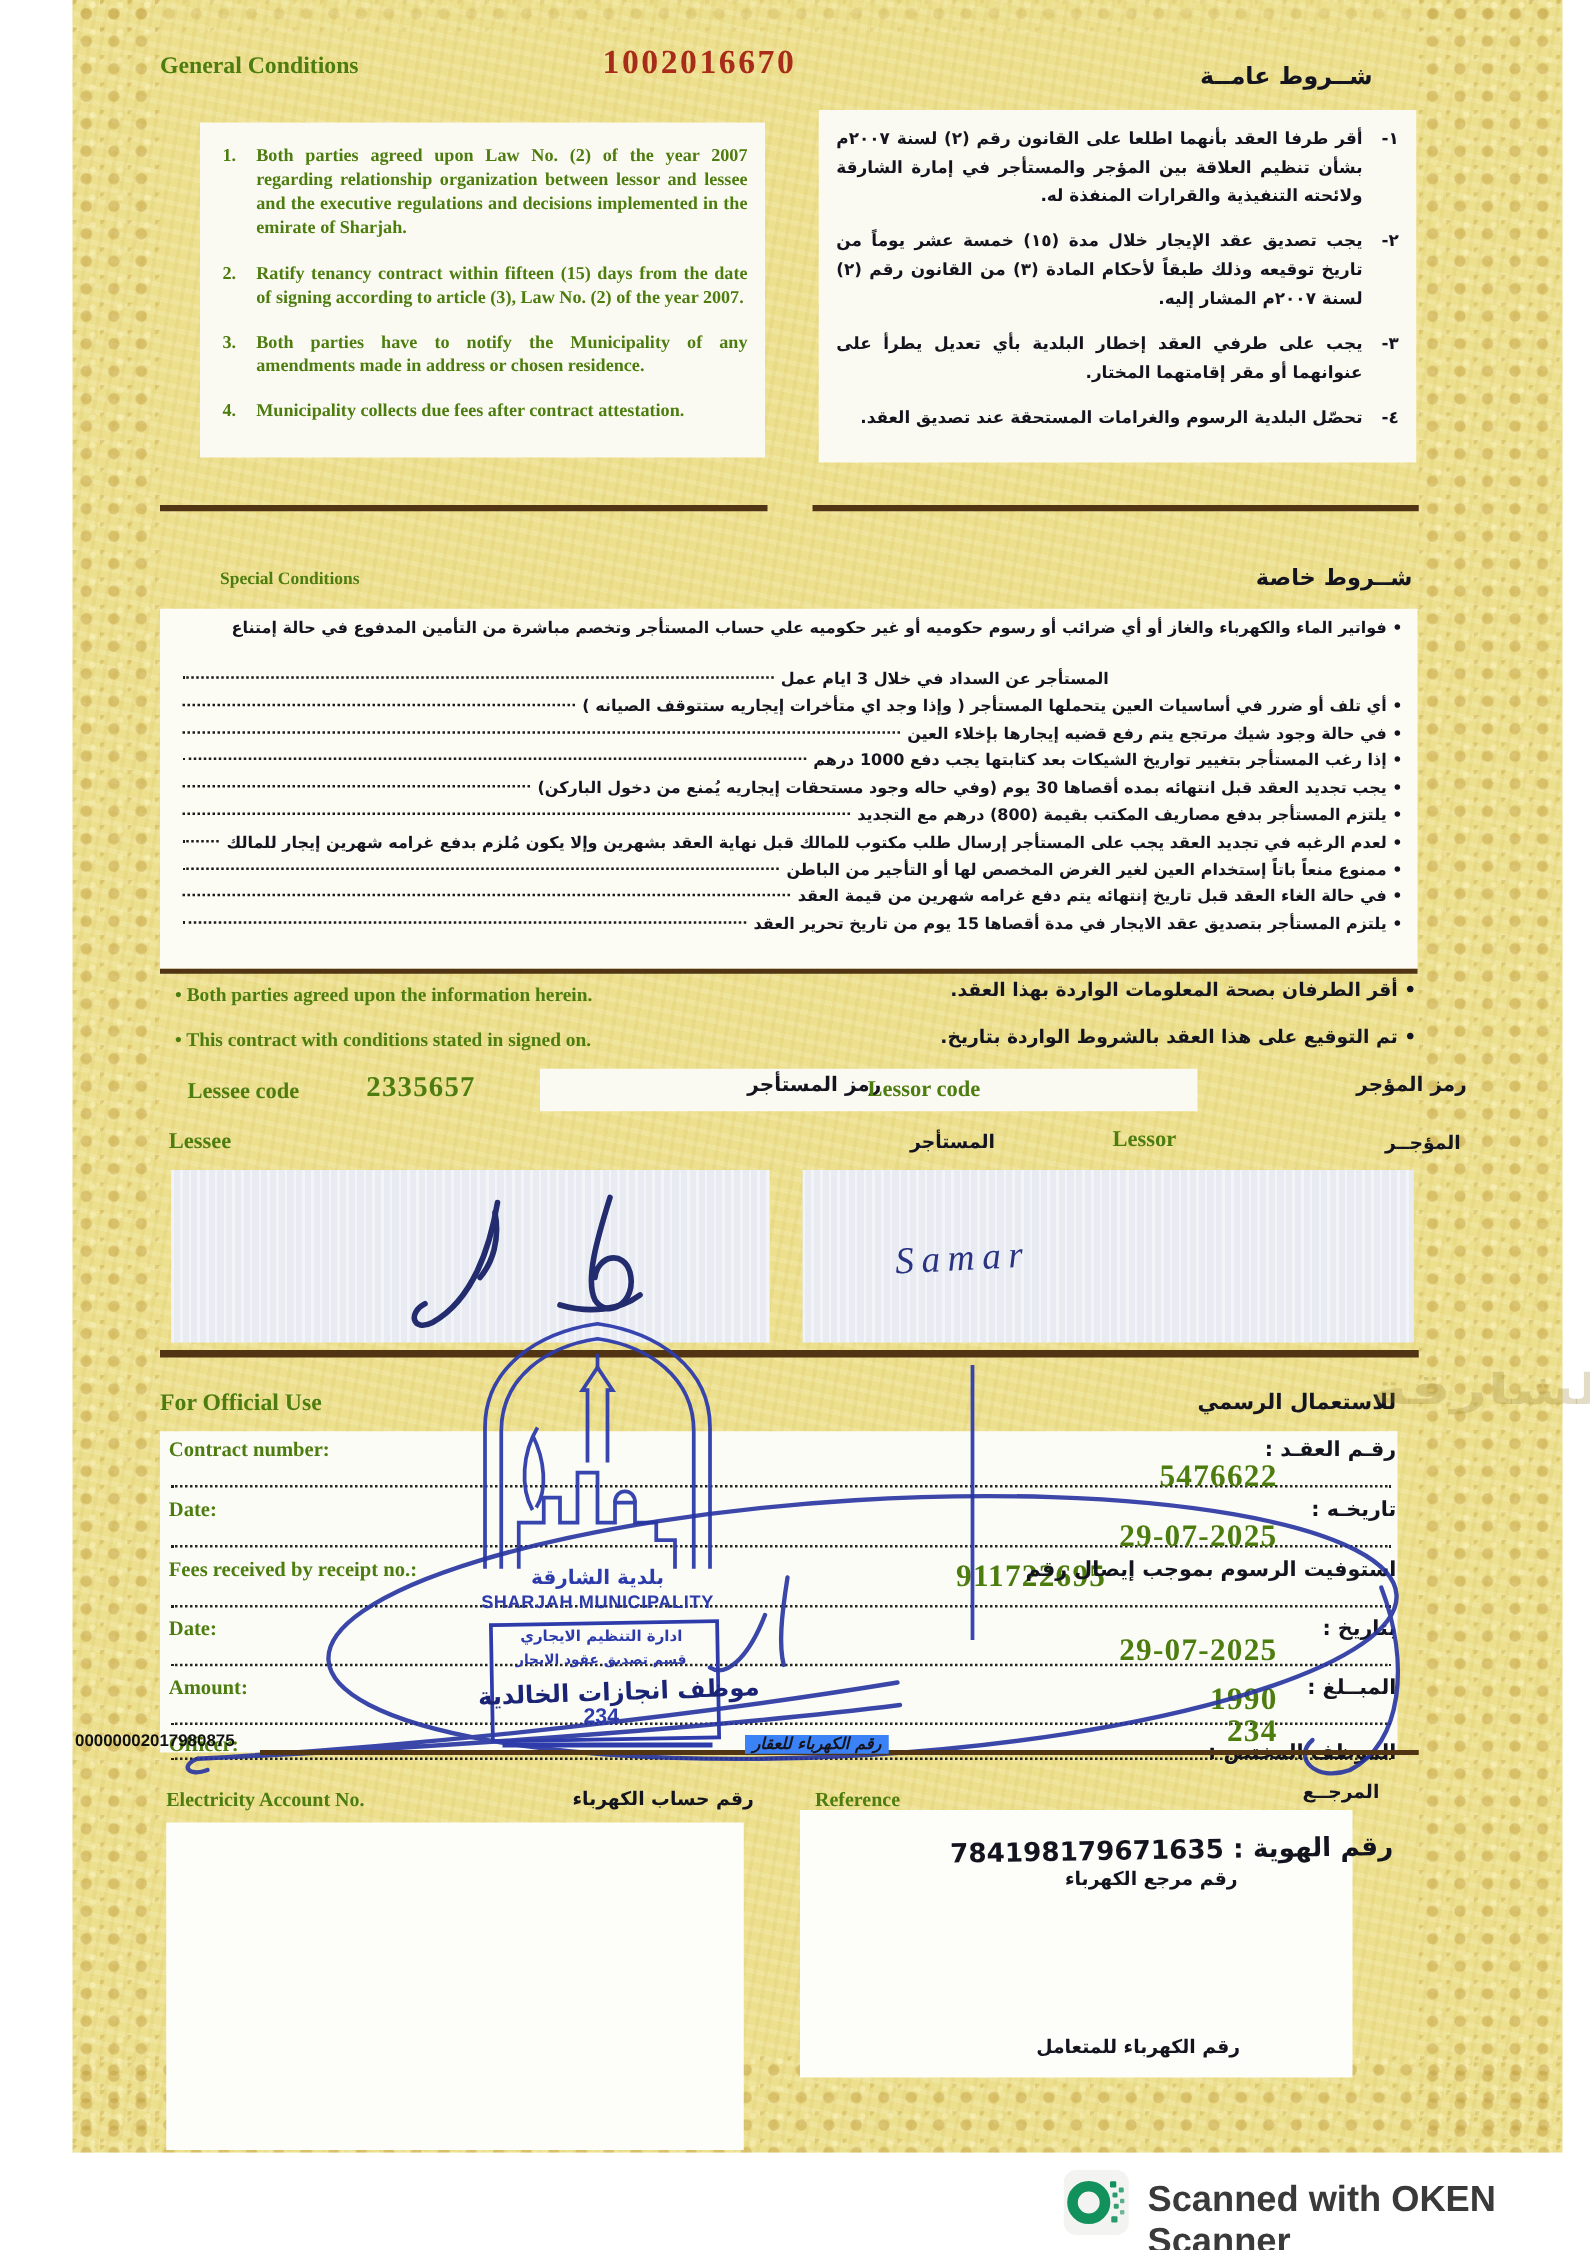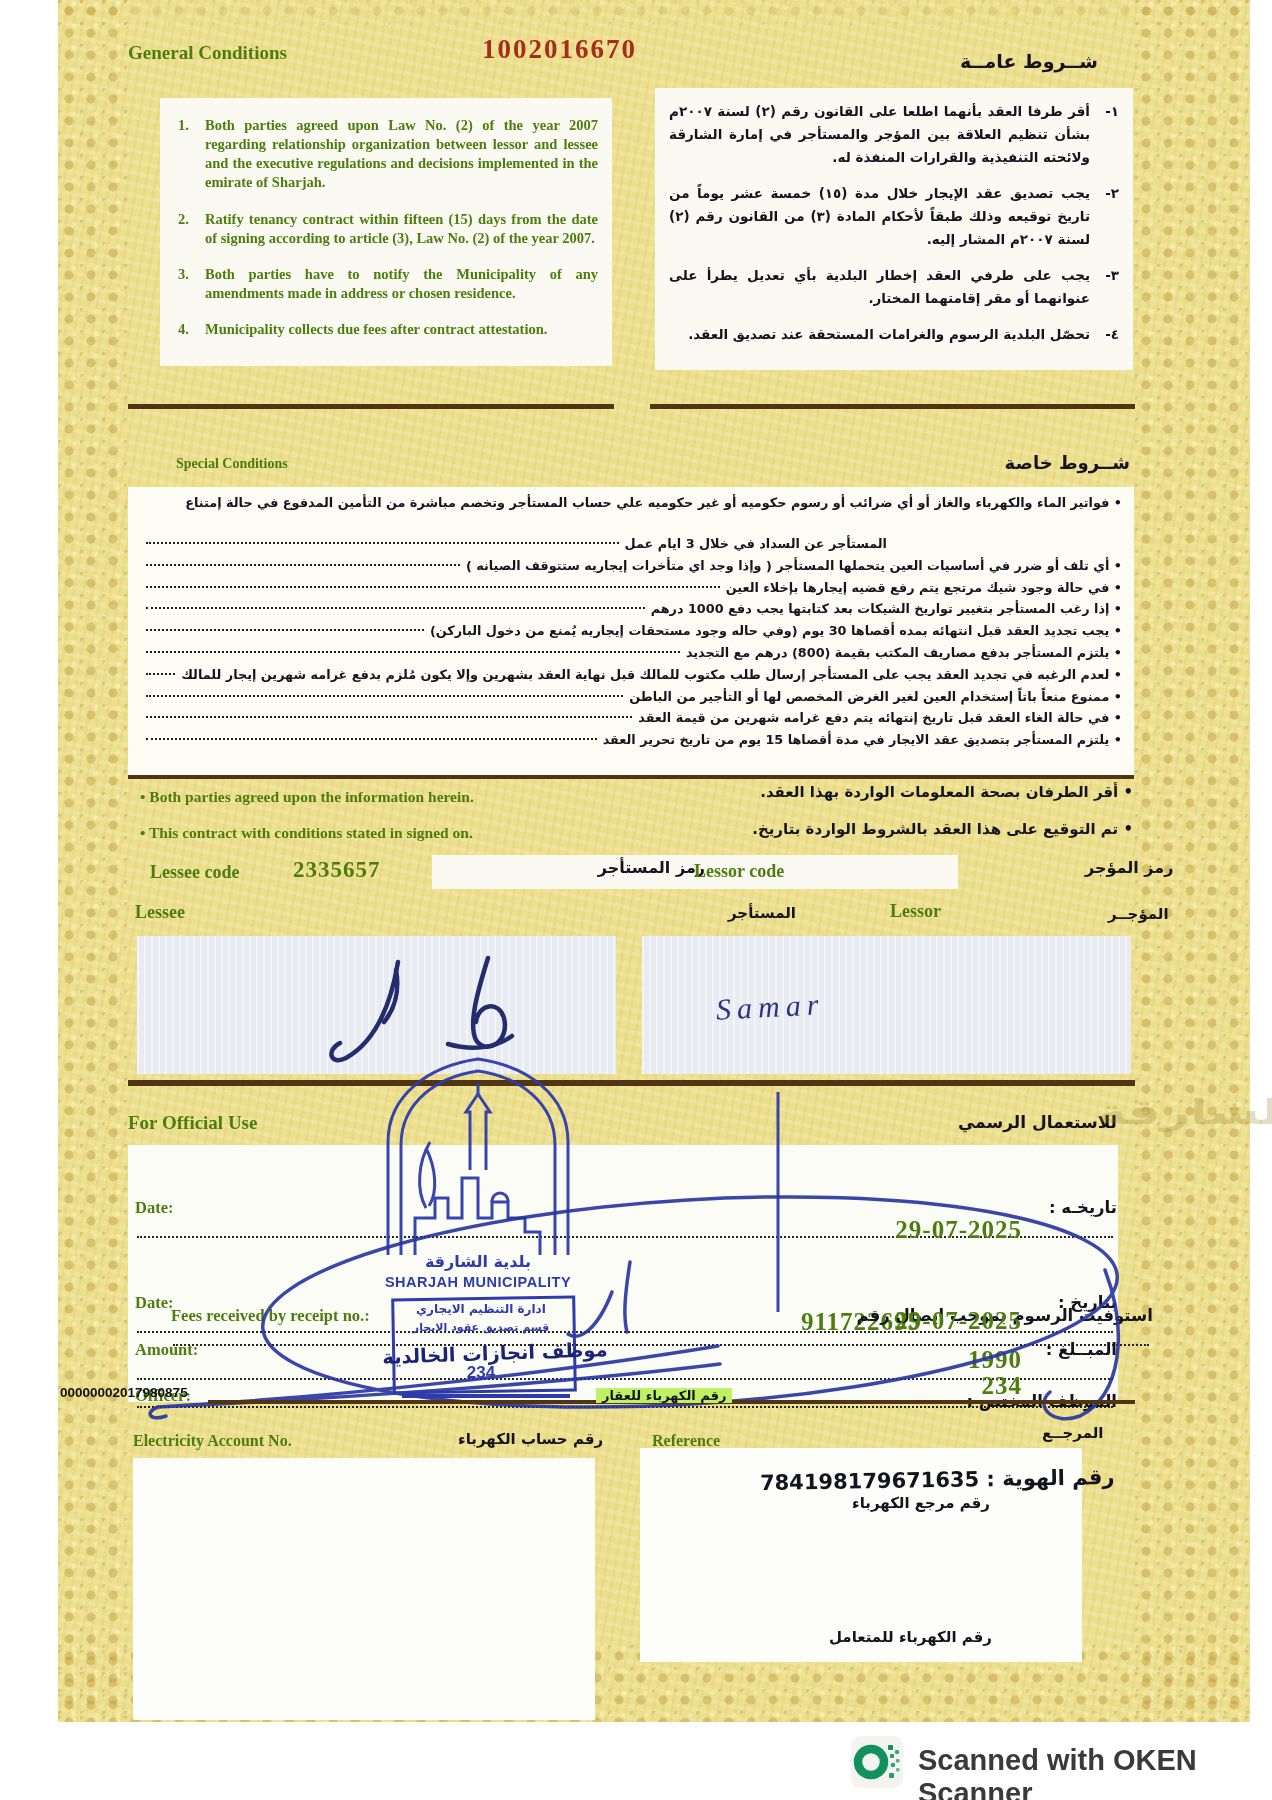--- a/index.html
+++ b/index.html
@@ -202,27 +202,33 @@
   <div class="abs en" style="left:716px;top:990px;font-size:30px;font-style:italic;letter-spacing:6px;color:#2a3382;transform:rotate(-3deg);">Samar</div>
 
   <div class="rule" style="left:128px;top:1080px;width:1007px;height:6px;"></div>
 
   <div class="abs en b nowrap" style="left:128px;top:1112px;font-size:19px;">For Official Use</div>
   <div class="abs ar b nowrap" style="left:965px;top:1112px;width:152px;font-size:17px;">للاستعمال الرسمي</div>
   <div class="ghost">بلدية الشارقة</div>
 
   <div class="whitebox" style="left:128px;top:1145px;width:990px;height:257px;background:#fcfcf7;"></div>
 
+  <div class="orow" style="top:1150px;">
+    <span class="olabE en">Contract number:</span>
+    <span class="odots"></span>
+    <span class="oval en" style="top:18px;">5476622</span>
+    <span class="olabA ar">رقـم العقـد :</span>
+  </div>
   <div class="orow" style="top:1198px;">
     <span class="olabE en">Date:</span>
     <span class="odots"></span>
     <span class="oval en" style="top:18px;">29-07-2025</span>
     <span class="olabA ar">تاريخـه :</span>
   </div>
-  <div class="orow" style="top:1306px;margin-left:36px;">
+  <div class="orow" style="top:1246px;">
     <span class="olabE en">Fees received by receipt no.:</span>
     <span class="odots"></span>
     <span class="oval en" style="top:2px;right:232px;">911722695</span>
     <span class="olabA ar">استوفيت الرسوم بموجب إيصال رقم</span>
   </div>
   <div class="orow" style="top:1293px;">
     <span class="olabE en">Date:</span>
     <span class="odots"></span>
     <span class="oval en" style="top:14px;">29-07-2025</span>
     <span class="olabA ar">بتاريخ :</span>
@@ -265,21 +271,21 @@
   <div class="abs sans stamp nowrap" style="left:380px;top:1274px;width:196px;font-size:14.5px;letter-spacing:.5px;">SHARJAH MUNICIPALITY</div>
   <div class="stamprect"></div>
   <div class="abs ar stamp nowrap" style="left:392px;top:1302px;width:178px;font-size:12px;">ادارة التنظيم الايجاري</div>
   <div class="abs ar stamp nowrap" style="left:392px;top:1321px;width:178px;font-size:11px;">قسم تصديق عقود الايجار</div>
   <div class="abs ar b nowrap" style="left:340px;top:1342px;width:310px;text-align:center;font-size:19.5px;color:#1a2374;transform:rotate(-2deg);">موظف انجازات الخالدية</div>
   <div class="abs sans stamp nowrap" style="left:392px;top:1363px;width:178px;font-size:17px;">234</div>
   <div class="abs" style="left:402px;top:1394px;width:168px;height:4px;background:#2e3cab;"></div>
 
   <div class="abs sans b nowrap" style="left:60px;top:1385px;font-size:13.5px;color:#111;">00000002017980875</div>
   <div class="rule" style="left:208px;top:1400px;width:927px;height:4px;"></div>
-  <div class="abs ar b nowrap" style="left:596px;top:1388px;font-size:13px;background:#bef264;padding:0 6px;">رقم الكهرباء للعقار</div>
+  <div class="abs ar b nowrap" style="left:596px;top:1388px;font-size:13px;background:#3b82f6;padding:0 6px;font-style:italic;">رقم الكهرباء للعقار</div>
 
   <div class="abs en b nowrap" style="left:133px;top:1432px;font-size:16px;">Electricity Account No.</div>
   <div class="abs ar b nowrap" style="left:458px;top:1430px;font-size:15px;">رقم حساب الكهرباء</div>
   <div class="abs en b nowrap" style="left:652px;top:1432px;font-size:16px;">Reference</div>
   <div class="abs ar b nowrap" style="left:1042px;top:1424px;font-size:15px;">المرجــع</div>
 
   <div class="whitebox" style="left:133px;top:1458px;width:462px;height:262px;background:#fdfdfa;"></div>
   <div class="whitebox" style="left:640px;top:1448px;width:442px;height:214px;background:#fdfdfa;"></div>
 
   <div class="abs ar b nowrap" style="right:157px;top:1468px;font-size:21px;transform:rotate(-1deg);">رقم الهوية : 784198179671635</div>

